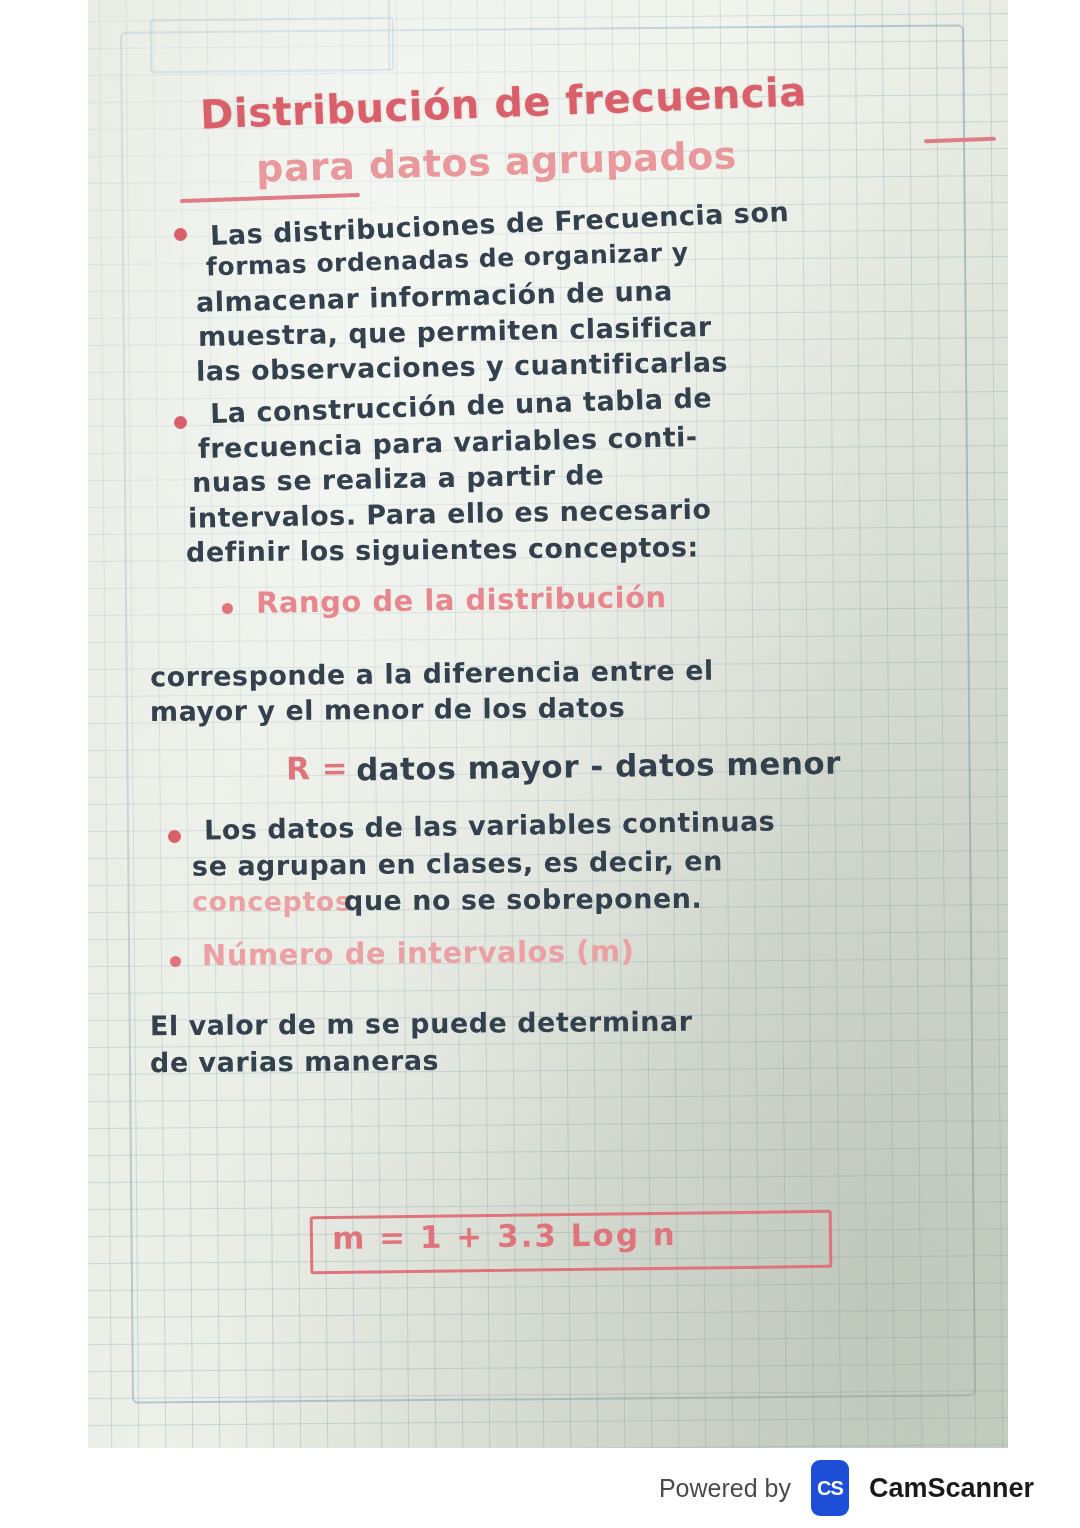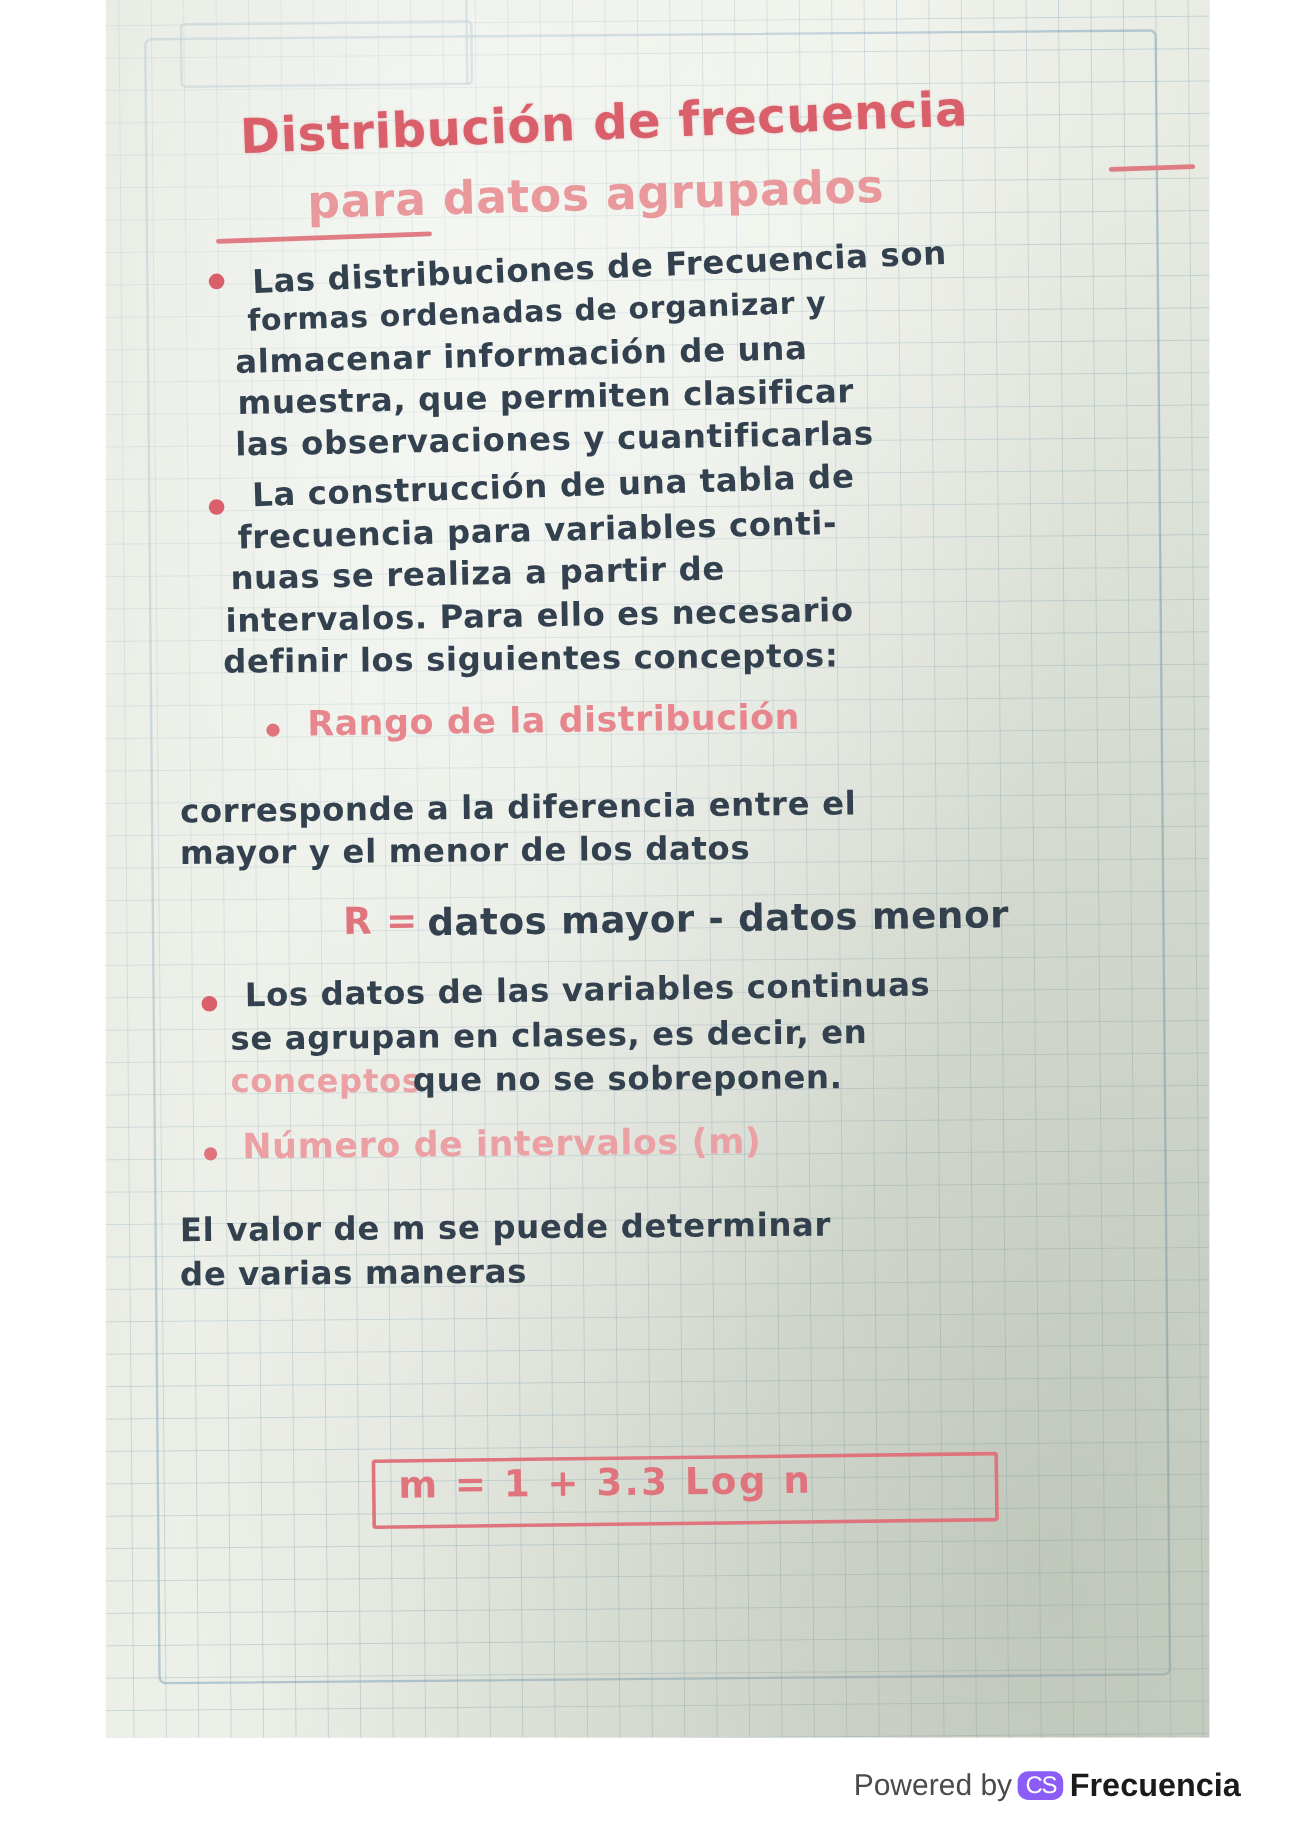--- a/index.html
+++ b/index.html
@@ -185,36 +185,36 @@
     left: 0;
     top: 1448px;
     width: 1080px;
     height: 80px;
     background: #ffffff;
     display: flex;
     align-items: center;
     justify-content: flex-end;
     padding-right: 46px;
     box-sizing: border-box;
-    gap: 5px;
+    gap: 20px;
   }
   #powered-by {
     font-family: "Liberation Sans", sans-serif;
     font-size: 25px;
     color: #4a4a4a;
   }
   #cs-logo {
     width: 38px;
-    height: 24px;
+    height: 56px;
     border-radius: 9px;
-    background: #8b5cf6;
+    background: #1d4ed8;
     color: #ffffff;
     font-family: "Liberation Sans", sans-serif;
     font-size: 20px;
-    font-weight: 400;
+    font-weight: 700;
     display: flex;
     align-items: center;
     justify-content: center;
     letter-spacing: -1px;
   }
   #cs-name {
     font-family: "Liberation Sans", sans-serif;
     font-size: 27px;
     font-weight: 700;
     color: #1a1a1a;
@@ -288,16 +288,16 @@
 
     <div class="light"></div>
   </div>
 
   <div class="gutter" id="gutter-left"></div>
   <div class="gutter" id="gutter-right"></div>
 
   <div id="footer">
     <span id="powered-by">Powered by</span>
     <span id="cs-logo">CS</span>
-    <span id="cs-name">Frecuencia</span>
+    <span id="cs-name">CamScanner</span>
   </div>
 
 </div>
 
 </body></html>

